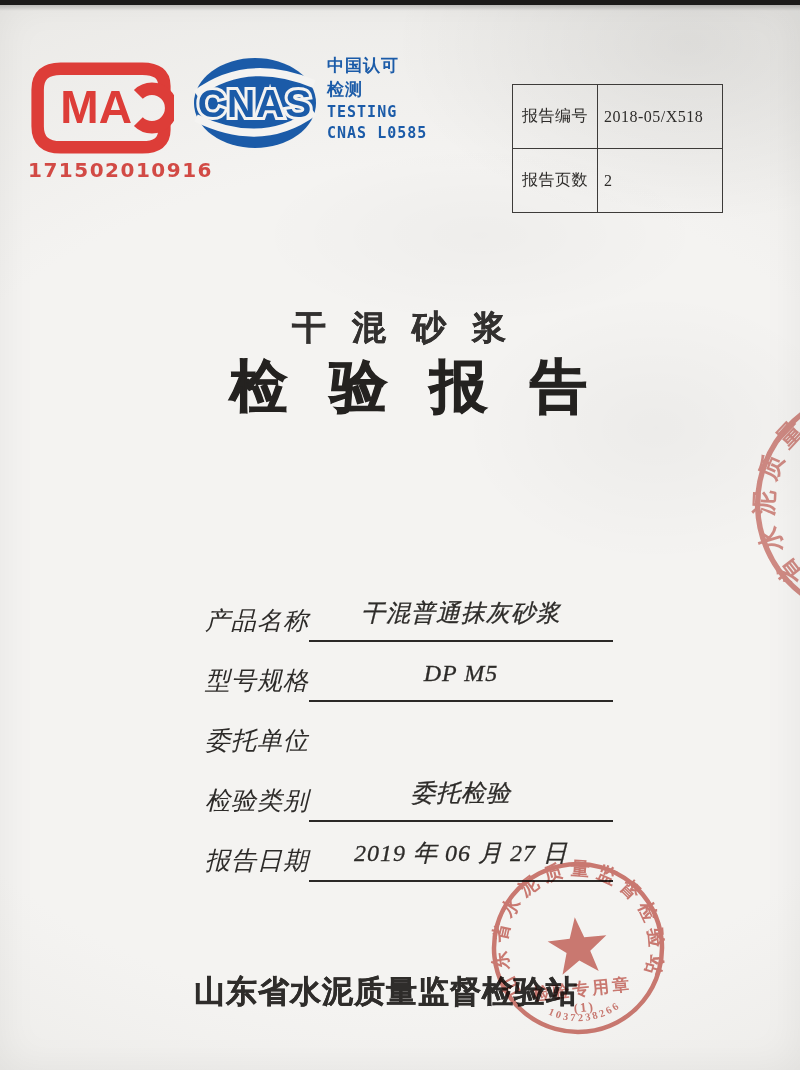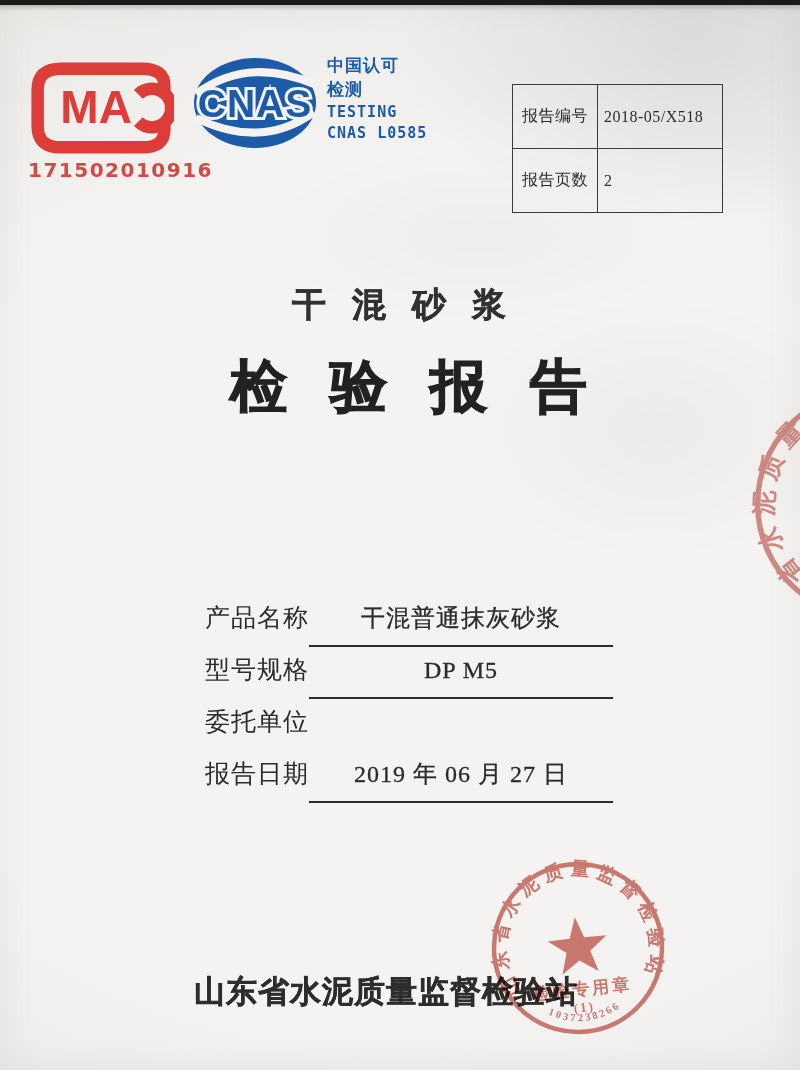--- a/index.html
+++ b/index.html
@@ -40,37 +40,37 @@
   }
   .meta-table td{
     border:1.6px solid #3d3b39;height:31px;padding:16px 6px;
     font-size:16px;letter-spacing:0.5px;
   }
   .meta-table td.k{width:72px;text-align:center;}
   .meta-table td.v{width:112px;text-align:left;font-family:"Liberation Serif","DejaVu Serif",serif;}
 
   
   .title-sub{
-    position:absolute;left:0;top:287px;width:800px;text-align:center;
+    position:absolute;left:0;top:310px;width:800px;text-align:center;
     font-family:"Liberation Sans","DejaVu Sans",sans-serif;
     font-size:34px;font-weight:600;color:#333130;
     letter-spacing:26px;padding-left:24px;box-sizing:border-box;line-height:1;
     -webkit-text-stroke:0.4px #333130;
   }
   .title-main{
     position:absolute;left:0;top:358px;width:800px;text-align:center;
     font-family:"Liberation Sans","DejaVu Sans",sans-serif;
     font-size:57px;font-weight:900;color:#242220;
     letter-spacing:43px;padding-left:60px;box-sizing:border-box;line-height:1;
     -webkit-text-stroke:1.1px #242220;
   }
 
   
   .form{position:absolute;left:205px;top:604px;width:408px;}
-  .form-row{display:flex;align-items:flex-start;height:33px;margin-bottom:19px;}
+  .form-row{display:flex;align-items:center;height:33px;margin-bottom:27px;font-style:italic;}
   .form-label{
     flex:0 0 auto;min-width:104px;font-size:25px;color:#2d2b29;
     letter-spacing:1px;line-height:1.1;white-space:nowrap;
   }
   .form-value{
     flex:1 1 auto;text-align:center;border-bottom:2px solid #2b2927;
     font-size:24px;color:#2d2b29;line-height:1.2;padding-bottom:12px;
     font-family:"Liberation Serif","DejaVu Serif",serif;
     -webkit-text-stroke:0.3px #2d2b29;letter-spacing:1px;white-space:nowrap;
   }
@@ -145,20 +145,24 @@
       <span class="form-value">干混普通抹灰砂浆</span>
     </div>
     <div class="form-row">
       <span class="form-label">型号规格</span>
       <span class="form-value">DP M5</span>
     </div>
     <div class="form-row">
       <span class="form-label">委托单位</span>
     </div>
     <div class="form-row">
+      <span class="form-label">检验类别</span>
+      <span class="form-value">委托检验</span>
+    </div>
+    <div class="form-row">
       <span class="form-label">报告日期</span>
       <span class="form-value">2019 年 06 月 27 日</span>
     </div>
   </div>
 
   <div class="footer-org">山东省水泥质量监督检验站</div>
 
   <svg class="stamp-main" viewBox="0 0 200 200">
     <defs>
       <path id="arcA" d="M 34,128 A 72,72 0 1 1 166,128"></path>

